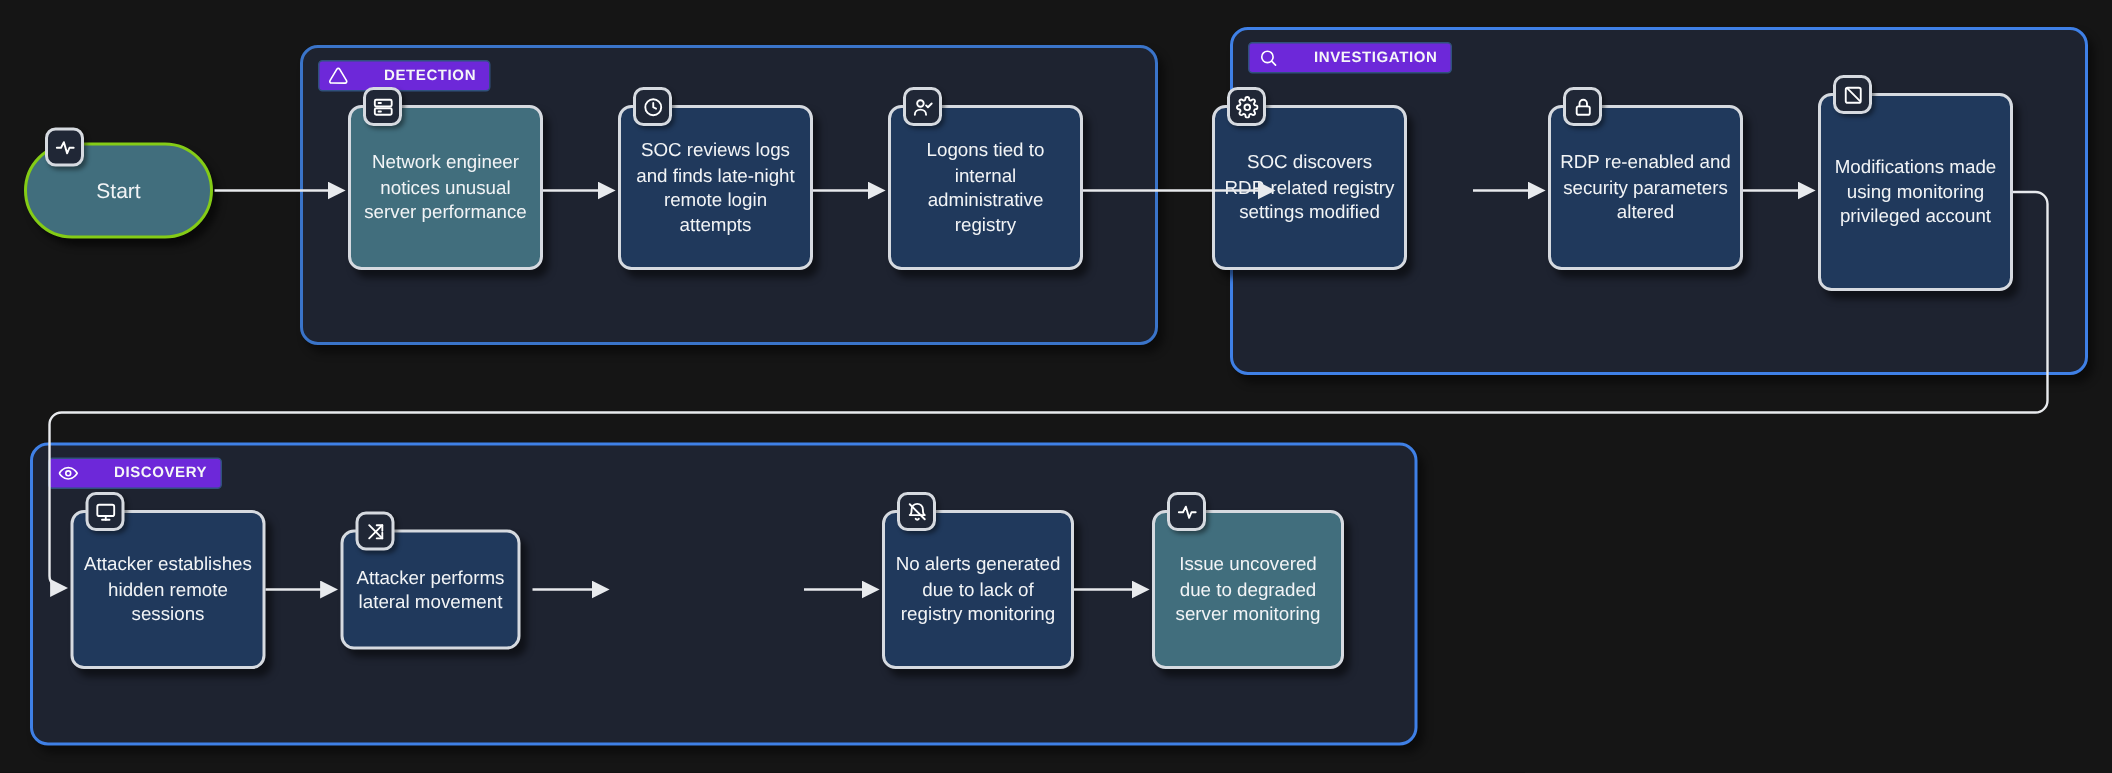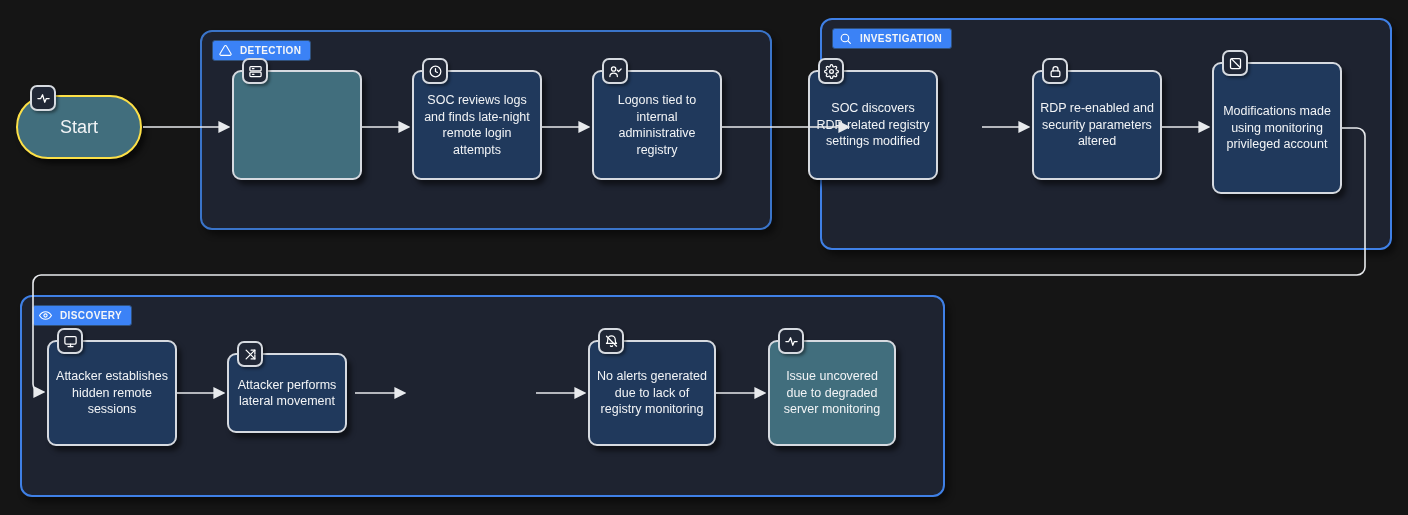--- a/index.html
+++ b/index.html
@@ -13,22 +13,22 @@
   .group {
     position:absolute; border-radius:12px;
     background:#1e2330;
     box-shadow:4px 5px 6px rgba(0,0,0,.45);
   }
   .group.detection   { left:200px; top:30px;  width:572px; height:200px; border:2px solid #3a74c9; }
   .group.investigation{ left:820px; top:18px; width:572px; height:232px; border:2px solid #3f80e6; }
   .group.discovery   { left:20px;  top:295px; width:925px; height:202px; border:2px solid #3f80e6; }
   .group-label {
     position:absolute; left:10px; top:8px;
-    display:flex; align-items:center; gap:8px;
-    background:#3b82f6; border:1px solid #30517c; border-radius:3px;
+    display:flex; align-items:center; gap:24px;
+    background:#6d28d9; border:1px solid #30517c; border-radius:3px;
     padding:3px 9px 3px 6px;
     color:#f5f6f8; font-size:10px; font-weight:bold; letter-spacing:.4px;
   }
   .group-label svg { display:block; }
 
   
   .node {
     position:absolute; border-radius:9px;
     border:2px solid #d6dae0;
     display:flex; align-items:center; justify-content:center;
@@ -43,23 +43,23 @@
     width:26px; height:26px; border-radius:7px;
     background:#202736; border:2px solid #d6dae0;
     display:flex; align-items:center; justify-content:center;
     box-shadow:2px 2px 3px rgba(0,0,0,.4);
   }
   .nicon svg { display:block; }
 
   
   .start {
     position:absolute; left:16px; top:95px; width:126px; height:64px;
-    background:#416e7d; border:2px solid #fde047; border-radius:32px;
+    background:#416e7d; border:2px solid #84cc16; border-radius:32px;
     display:flex; align-items:center; justify-content:center;
-    color:#f2f4f6; font-size:18px; font-weight:500;
+    color:#f2f4f6; font-size:14px; font-weight:500;
     box-shadow:4px 5px 5px rgba(0,0,0,.55);
   }
   .start .nicon { left:12px; top:-12px; }
 
   
   svg.edges {
     position:absolute; left:0; top:0; width:1408px; height:515px;
     pointer-events:none; z-index:5;
   }
   svg.edges path.e { fill:none; stroke:#e8eaed; stroke-width:1.6; }
@@ -136,20 +136,21 @@
 
   <div class="node teal" style="left:232px;top:70px;width:130px;height:110px">
     <div class="nicon">
       <svg width="15" height="15" viewBox="0 0 24 24" fill="none" stroke="#fff" stroke-width="2" stroke-linecap="round" stroke-linejoin="round">
           <rect x="3" y="4" width="18" height="7" rx="1.5"></rect>
           <rect x="3" y="13" width="18" height="7" rx="1.5"></rect>
           <line x1="7" y1="7.5" x2="9.5" y2="7.5"></line>
           <line x1="7" y1="16.5" x2="9.5" y2="16.5"></line>
         </svg>
     </div>
+    <div>Network engineer notices unusual server performance</div>
   </div>
 
   <div class="node navy" style="left:412px;top:70px;width:130px;height:110px">
     <div class="nicon">
       <svg width="15" height="15" viewBox="0 0 24 24" fill="none" stroke="#fff" stroke-width="2" stroke-linecap="round" stroke-linejoin="round">
           <circle cx="12" cy="12" r="8.5"></circle>
           <polyline points="12 7.5 12 12 15 13.5"></polyline>
         </svg>
     </div>
     <div>SOC reviews logs and finds late-night remote login attempts</div>

